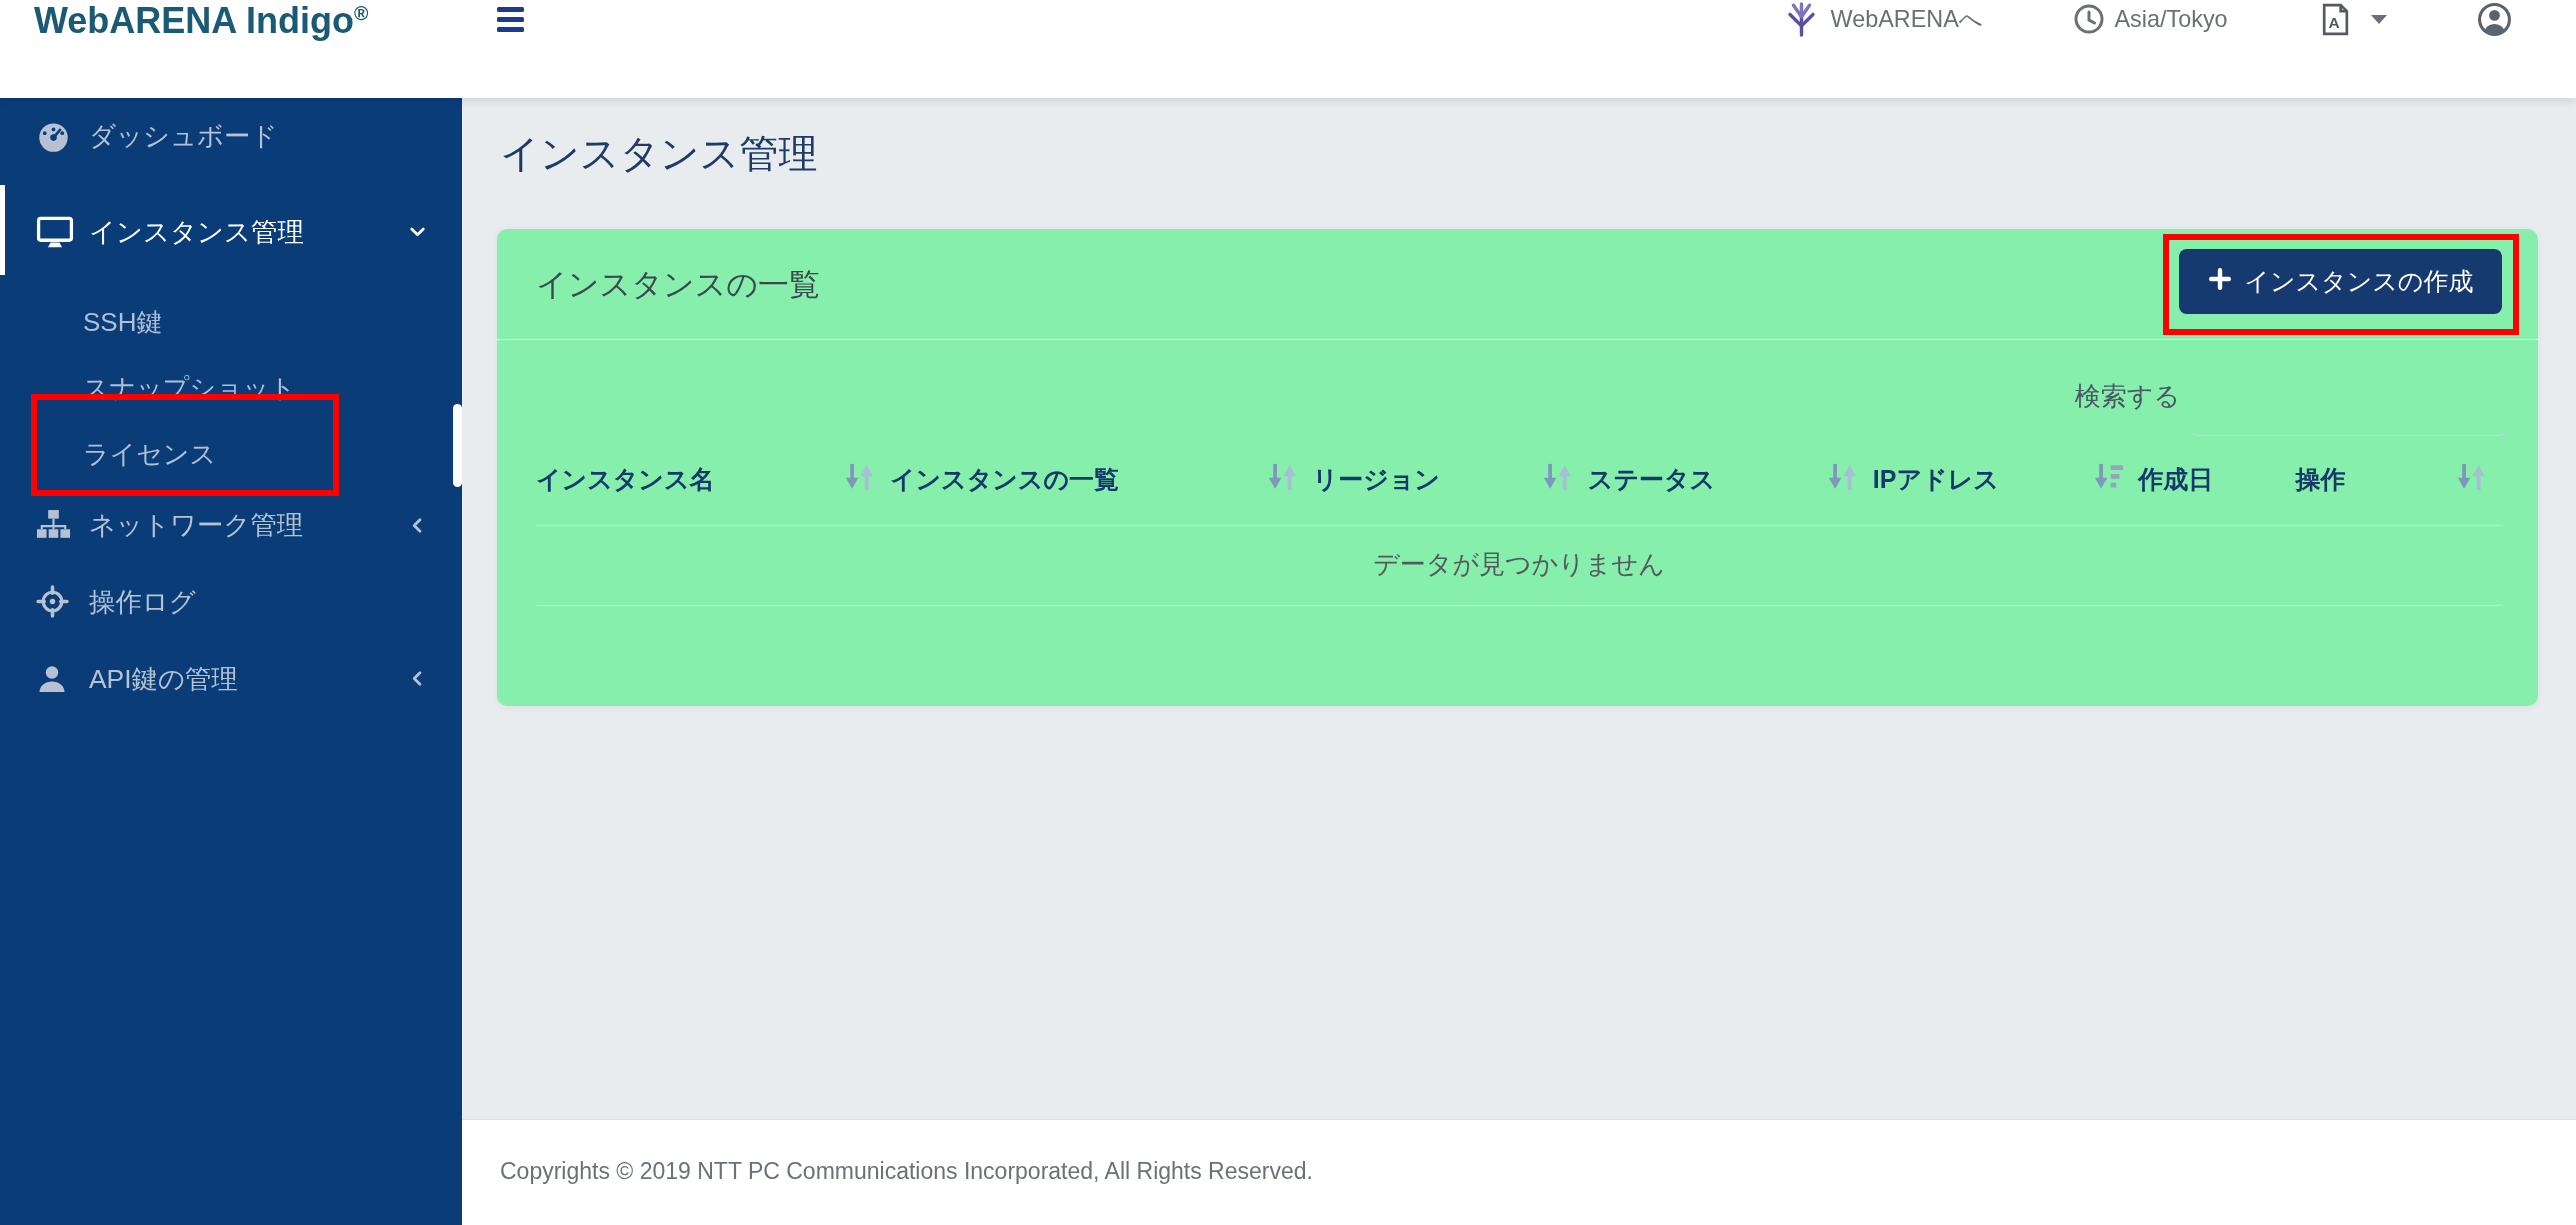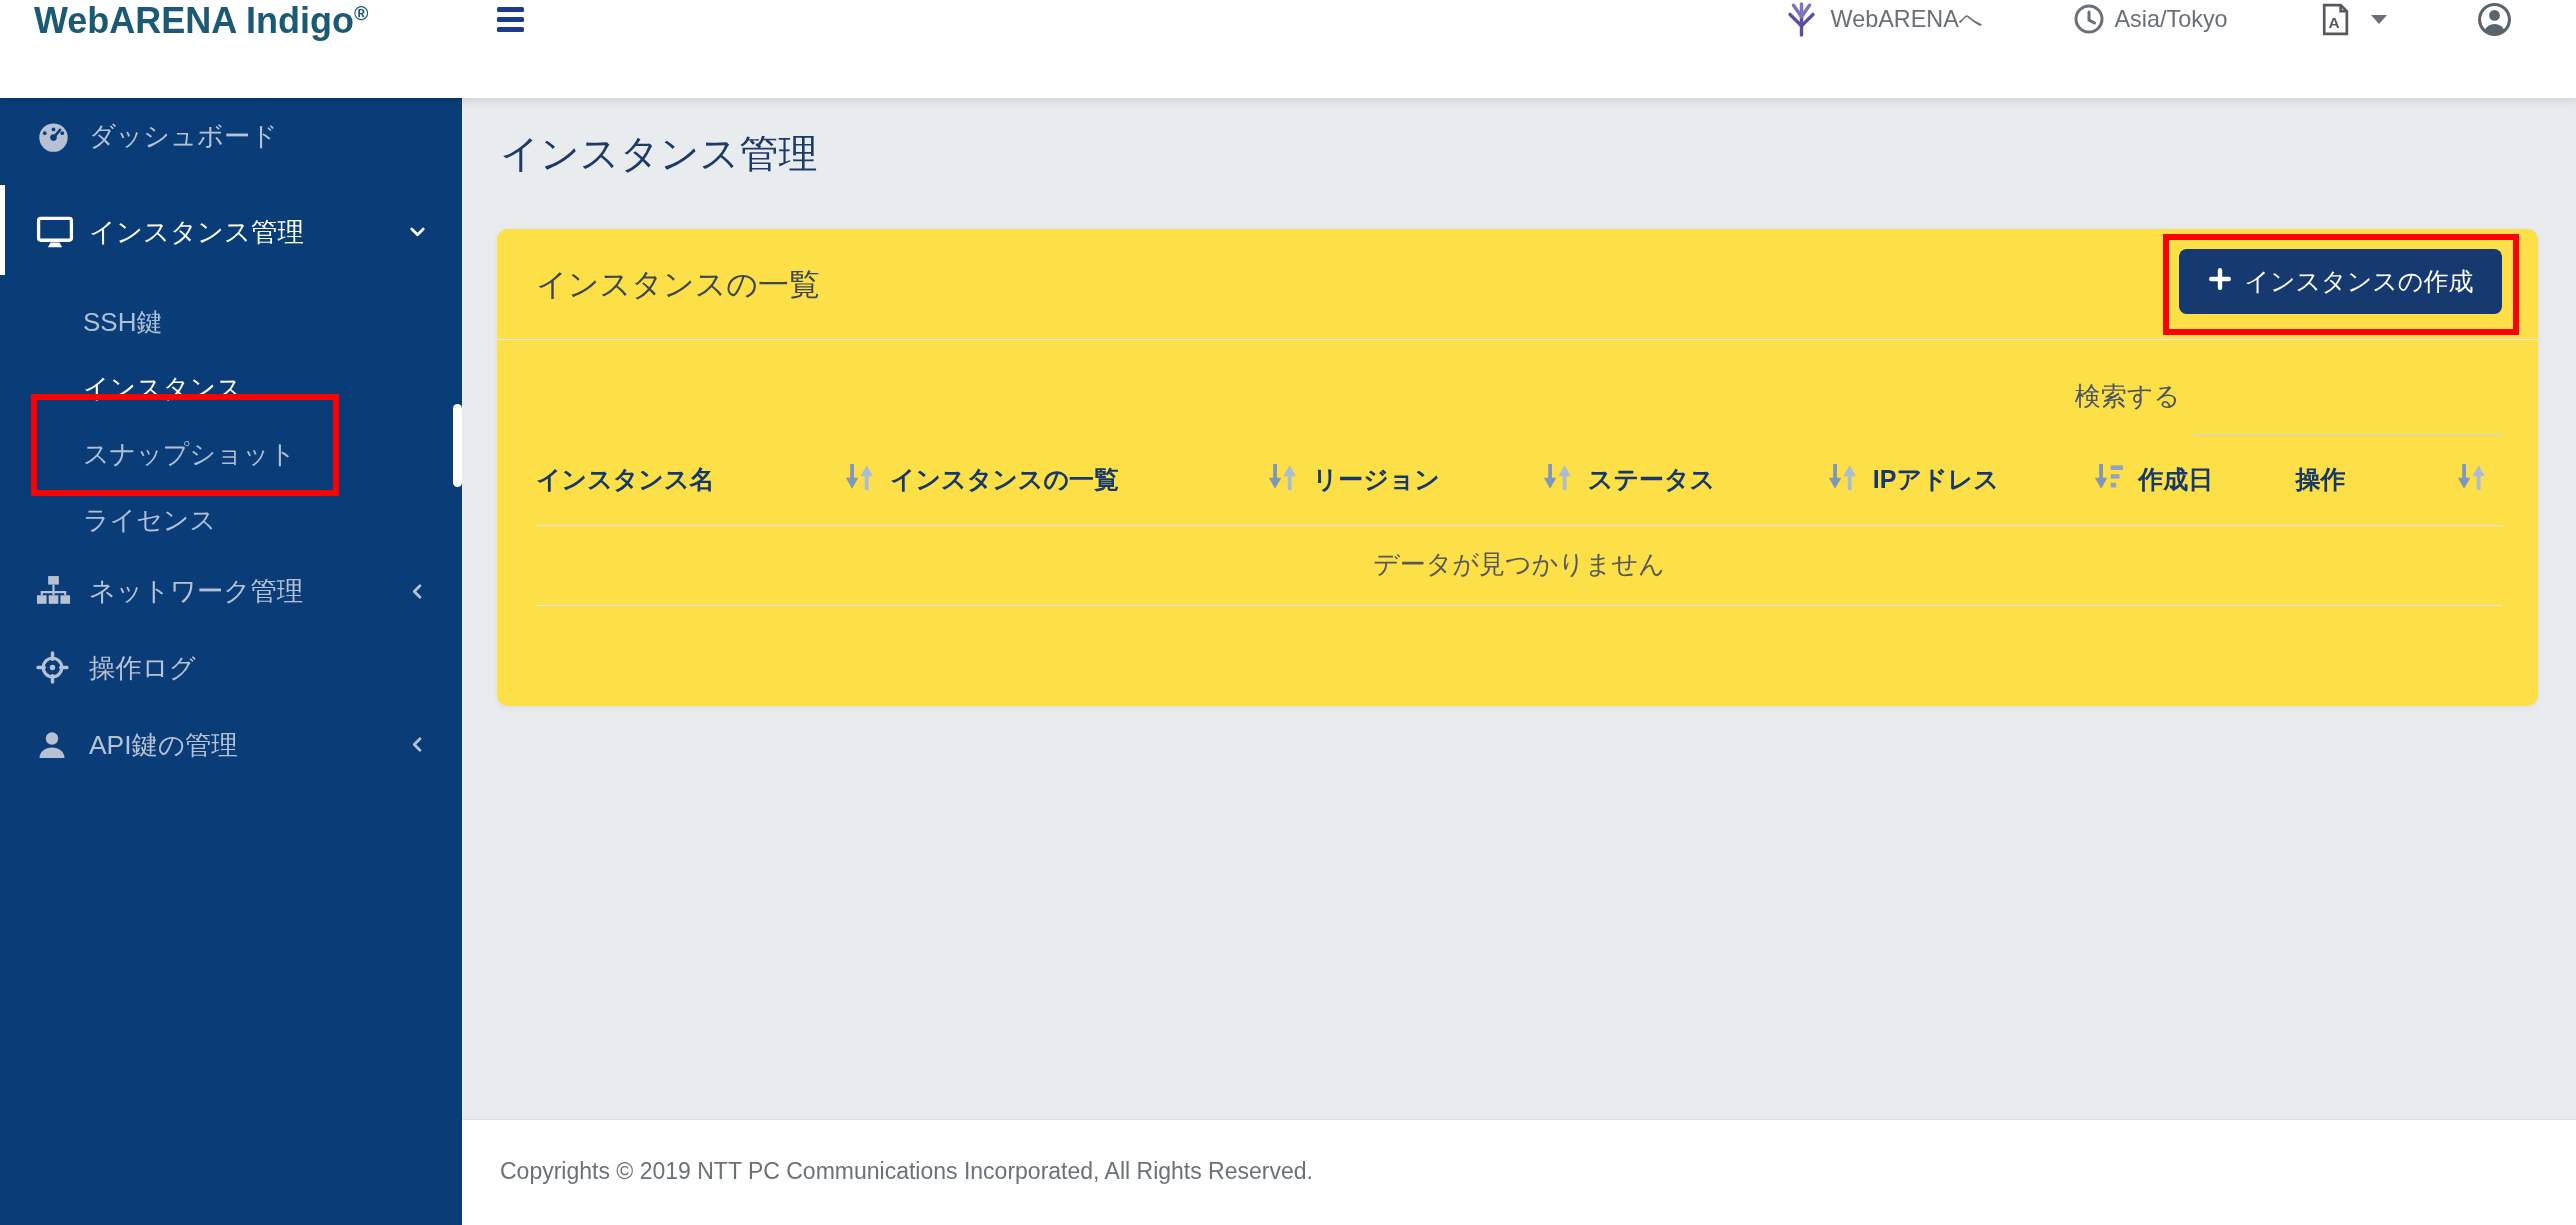--- a/index.html
+++ b/index.html
@@ -36,21 +36,21 @@
   .submenu li { padding:15px 0 15px 83px; font-size:26px; line-height:36px; color:#aebfd6; cursor:pointer; }
   .submenu li.active { color:#ffffff; }
   .side-scrollthumb { position:absolute; right:0; top:306px; width:9px; height:83px;
     background:#ffffff; border-radius:4.5px; }
   .anno { position:absolute; border:6.8px solid #ff0000; pointer-events:none; }
   #anno-instances { left:31px; top:296px; width:308px; height:102px; }
 
   
   .content { position:absolute; left:462px; top:98px; width:2114px; height:1021px; background:#e8ecef; }
   .page-title { margin:29px 0 0 38px; font-size:39px; font-weight:500; color:#1e3a67; }
-  .card { position:absolute; left:35px; top:131px; right:38px; height:477px; background:#fde047;
+  .card { position:absolute; left:35px; top:131px; right:38px; height:477px; background:#86efac;
     border-radius:10.6px; box-shadow:0 1.5px 6px rgba(40,50,70,.06); }
   .card-title { position:absolute; left:39px; top:35px; font-size:31px; color:#3e4750; }
   .card-hr { position:absolute; left:0; right:0; top:110px; border-top:0.8px solid #e9ecf2; }
   #anno-create { position:absolute; top:5.3px; right:19px; height:101px; border:6.8px solid #ff0000;
     padding:9px 10.6px; pointer-events:auto; display:flex; }
   .btn-create { display:flex; align-items:center; gap:12px; height:65px; padding:0 29px;
     background:#163a70; color:#ffffff; font-size:25px; border:none; border-radius:7.6px; cursor:pointer;
     font-family:inherit; white-space:nowrap; }
   .search-wrap { position:absolute; top:147px; right:33px; display:flex; align-items:flex-start; gap:12px; }
   .search-label { font-size:26px; color:#4b5563; margin-top:3px; }
@@ -158,21 +158,20 @@
         </span>
         <span>インスタンス管理</span>
         <span class="chev">
           <svg width="23" height="23" viewBox="0 0 28 28">
             <polyline points="7,11 14,18 21,11" fill="none" stroke="#fff" stroke-width="3.4" stroke-linecap="round" stroke-linejoin="round"></polyline>
           </svg>
         </span>
       </li>
       <ul class="submenu">
         <li class="">SSH鍵</li>
-        <li class="active">インスタンス</li>
         <li class="">スナップショット</li>
         <li class="">ライセンス</li>
       </ul>
       <li class="side-item">
         <span class="ico">
           <svg width="35" height="32" viewBox="0 0 32 30">
             <rect x="11" y="1" width="10" height="8" fill="#b6c2d4"></rect>
             <rect x="0.5" y="19" width="9" height="8" fill="#b6c2d4"></rect>
             <rect x="11.5" y="19" width="9" height="8" fill="#b6c2d4"></rect>
             <rect x="22.5" y="19" width="9" height="8" fill="#b6c2d4"></rect>

